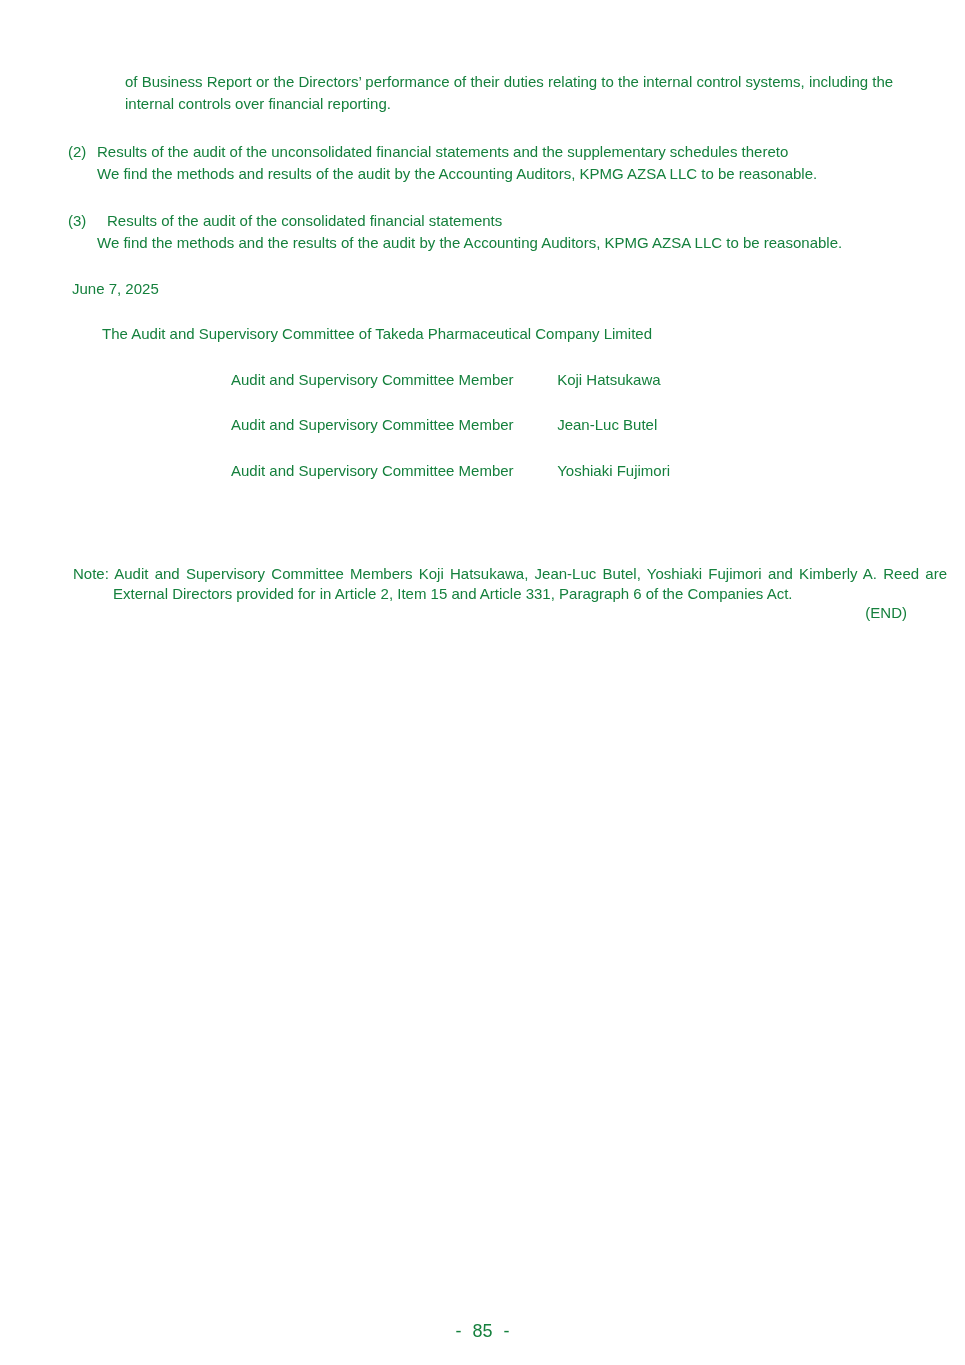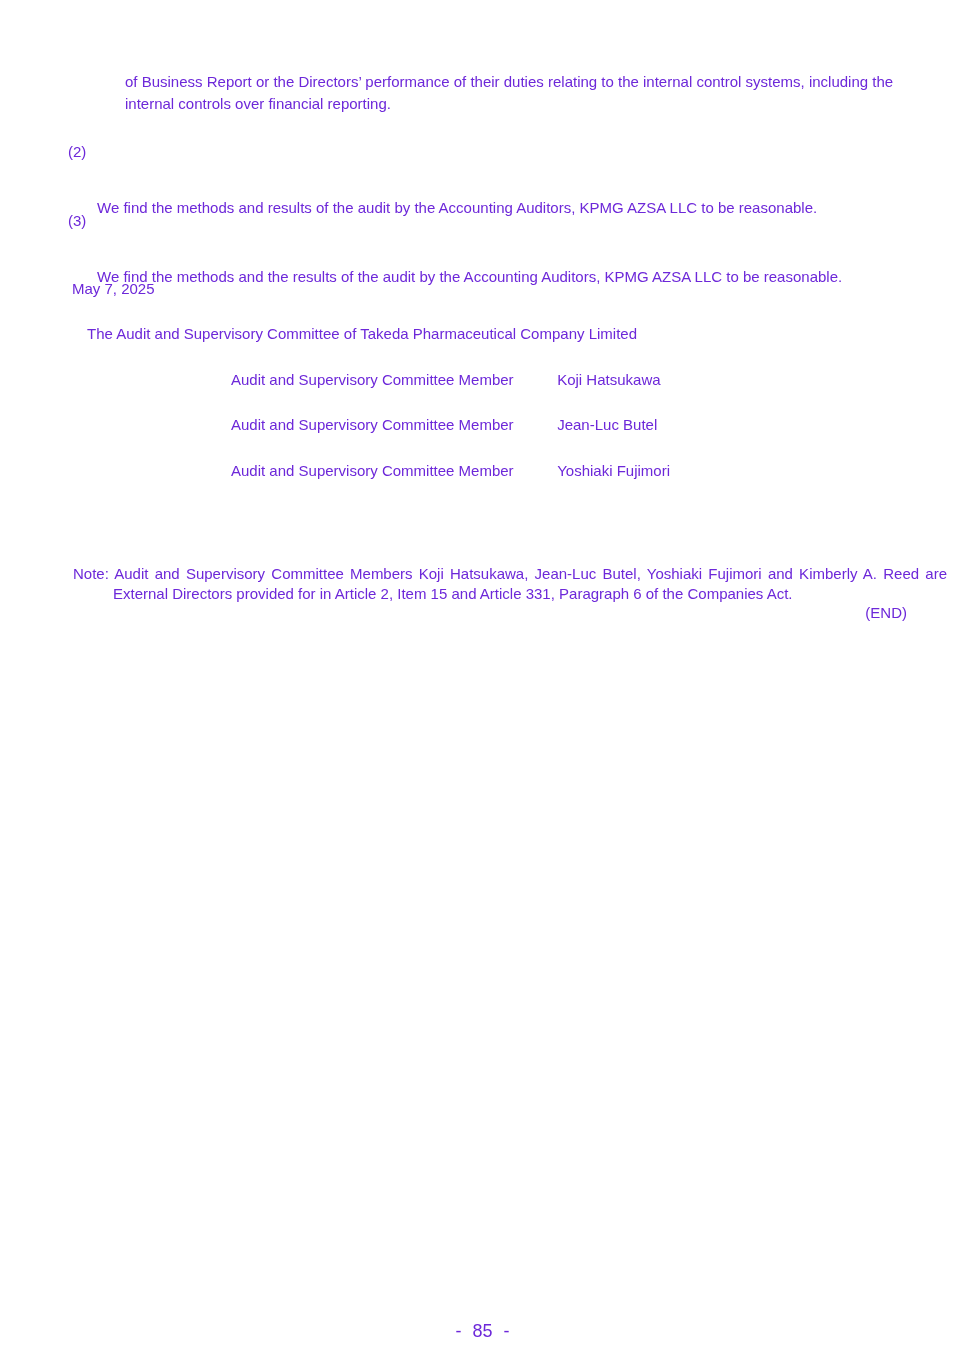--- a/index.html
+++ b/index.html
@@ -6,40 +6,40 @@
     margin: 0;
     padding: 0;
     background: #ffffff;
   }
   .page {
     position: relative;
     width: 965px;
     height: 1365px;
     background: #ffffff;
     font-family: "Liberation Sans", sans-serif;
-    color: #6d28d9;
+    color: #15803d;
     font-size: 15px;
     overflow: hidden;
   }
   .abs { position: absolute; }
   .nowrap { white-space: nowrap; }
 
   .intro {
     left: 125px;
     top: 71px;
     width: 792px;
     line-height: 22px;
   }
 
   .marker { line-height: 22px; }
   .item-title { line-height: 22px; }
-  .item-body { line-height: 22px; margin-top: 34px; }
+  .item-body { line-height: 22px; }
 
   .date-line { left: 72px; top: 278px; line-height: 22px; }
-  .committee-line { left: 87px; top: 323px; line-height: 22px; text-align: right; }
+  .committee-line { left: 102px; top: 323px; line-height: 22px; text-align: right; }
 
   .member-row { left: 231px; line-height: 22px; white-space: nowrap; }
   .member-title { display: inline-block; width: 322px; }
   .member-name { display: inline-block; }
 
   .note {
     left: 73px;
     top: 564px;
     width: 834px;
     padding-left: 40px;
@@ -66,26 +66,28 @@
   }
 </style>
 </head>
 <body>
 
 <div class="page">
 
   <div class="abs intro">of Business Report or the Directors’ performance of their duties relating to the internal control systems, including the internal controls over financial reporting.</div>
 
   <div class="abs marker nowrap" style="left:68px; top:141px;">(2)</div>
+  <div class="abs item-title nowrap" style="left:97px; top:141px;">Results of the audit of the unconsolidated financial statements and the supplementary schedules thereto</div>
   <div class="abs item-body nowrap" style="left:97px; top:163px;">We find the methods and results of the audit by the Accounting Auditors, KPMG AZSA LLC to be reasonable.</div>
 
   <div class="abs marker nowrap" style="left:68px; top:210px;">(3)</div>
+  <div class="abs item-title nowrap" style="left:107px; top:210px;">Results of the audit of the consolidated financial statements</div>
   <div class="abs item-body nowrap" style="left:97px; top:232px;">We find the methods and the results of the audit by the Accounting Auditors, KPMG AZSA LLC to be reasonable.</div>
 
-  <div class="abs date-line nowrap">May 7, 2025</div>
+  <div class="abs date-line nowrap">June 7, 2025</div>
 
   <div class="abs committee-line nowrap">The Audit and Supervisory Committee of Takeda Pharmaceutical Company Limited</div>
 
   <div class="abs member-row" style="top:369px;">
     <span class="member-title">Audit and Supervisory Committee Member</span>
     <span class="member-name">Koji Hatsukawa</span>
   </div>
   <div class="abs member-row" style="top:460px;">
     <span class="member-title">Audit and Supervisory Committee Member</span>
     <span class="member-name">Yoshiaki Fujimori</span>

